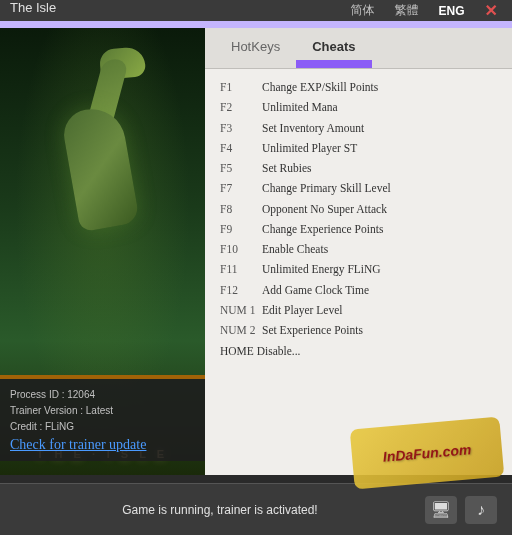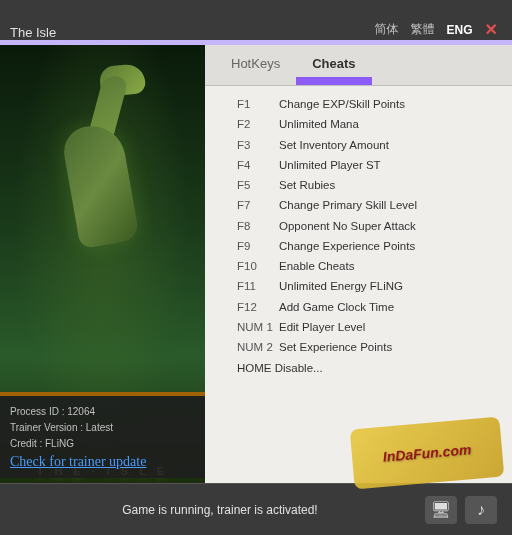--- a/index.html
+++ b/index.html
@@ -8,35 +8,35 @@
       height: 535px;
       background: #2a2a2a;
       font-family: Arial, sans-serif;
       overflow: hidden;
       position: relative;
     }
 
     
     .title-bar {
       display: flex;
-      align-items: flex-end;
+      align-items: flex-start;
       background: #3a3a3a;
-      height: 45px;
+      height: 28px;
       padding: 0 10px;
-      border-bottom: 5px solid #c4b5fd;
+      border-bottom: 7px solid #c4b5fd;
     }
     .title-bar-text {
       color: #e0e0e0;
       font-size: 13px;
       flex: 1;
     }
     .lang-buttons {
       display: flex;
       align-items: center;
-      gap: 4px;
+      gap: 12px;
     }
     .lang-btn {
       color: #c0c0c0;
       font-size: 12px;
       cursor: pointer;
       padding: 2px 4px;
     }
     .lang-btn.active {
       color: #ffffff;
       font-weight: bold;
@@ -180,22 +180,23 @@
     }
     .tab.active {
       color: #333;
       border-bottom: 8px solid #8b5cf6;
       font-weight: bold;
     }
 
     
     .cheats-list {
       flex: 1;
-      padding: 10px 32px;
+      padding: 10px 15px;
       overflow-y: auto;
+      font-family: Liberation Serif, serif;
     }
     .cheat-item {
       display: flex;
       align-items: baseline;
       margin-bottom: 3px;
       font-size: 11.5px;
       line-height: 1.5;
     }
     .cheat-key {
       color: #555;

